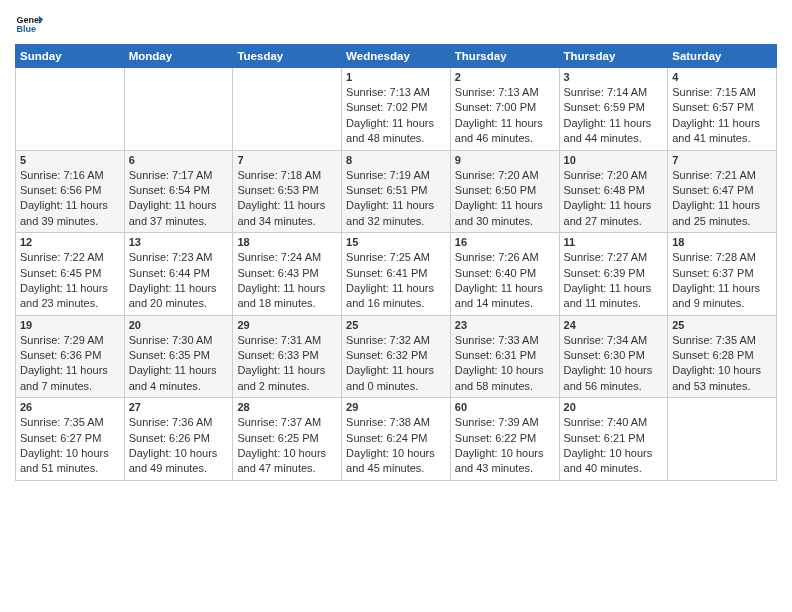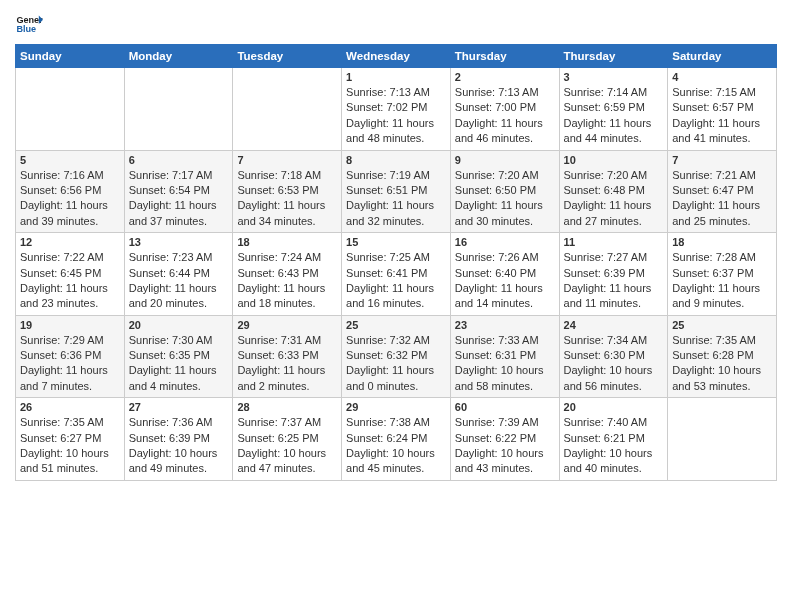--- a/index.html
+++ b/index.html
@@ -307,21 +307,21 @@
           <td>
             <span class="day-num">26</span>
             <div class="day-info">Sunrise: 7:35 AM
 Sunset: 6:27 PM
 Daylight: 10 hours
 and 51 minutes.</div>
           </td>
           <td>
             <span class="day-num">27</span>
             <div class="day-info">Sunrise: 7:36 AM
-Sunset: 6:39 PM
+Sunset: 6:26 PM
 Daylight: 10 hours
 and 49 minutes.</div>
           </td>
           <td>
             <span class="day-num">28</span>
             <div class="day-info">Sunrise: 7:37 AM
 Sunset: 6:25 PM
 Daylight: 10 hours
 and 47 minutes.</div>
           </td>

